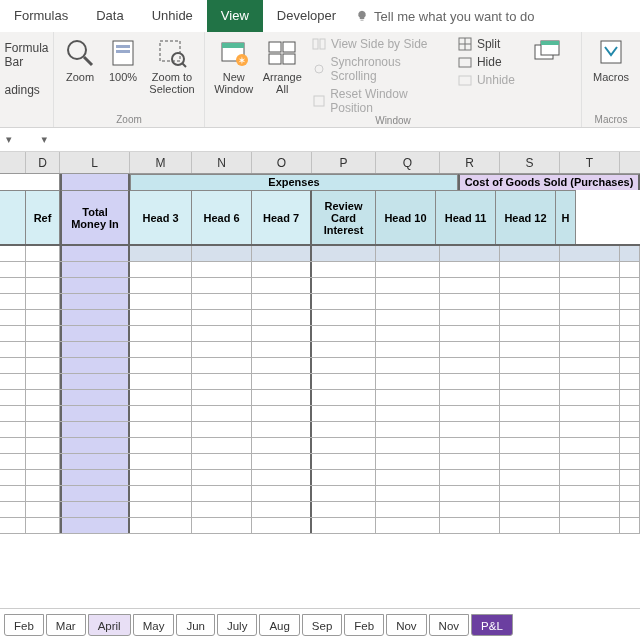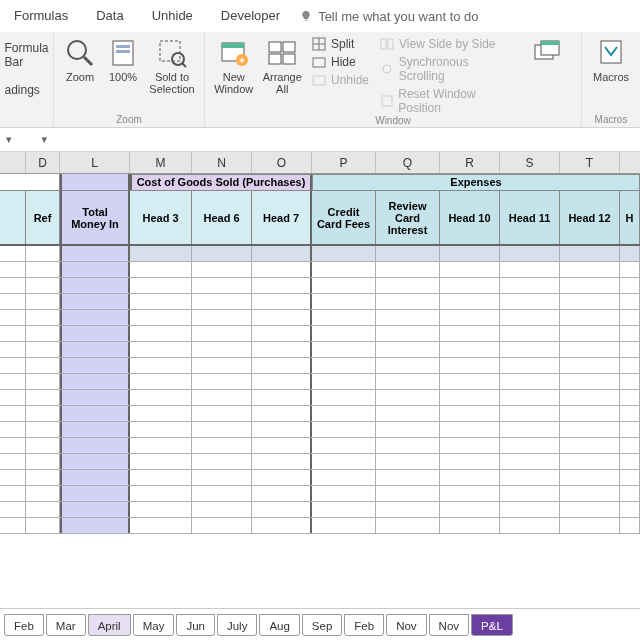--- a/index.html
+++ b/index.html
@@ -43,20 +43,21 @@
 .thick-r{border-right:2px solid #666}
 .thick-l{border-left:2px solid #666}
 </style>
 </head>
 <body>
 
 <div class="ribbon-tabs">
   <div class="rtab">Formulas</div>
   <div class="rtab">Data</div>
   <div class="rtab">Unhide</div>
+  <div class="rtab active">View</div>
   <div class="rtab">Developer</div>
   <div class="tell-me">
     <svg class="bulb" viewBox="0 0 16 16">
         <path fill="#888" d="M8 1a5 5 0 00-3 9v2h6v-2a5 5 0 00-3-9zm-2 12h4v1H6z"></path>
       </svg>
     <span>Tell me what you want to do</span>
   </div>
 </div>
 
 <div class="ribbon-body">
@@ -87,21 +88,21 @@
             <rect x="9" y="13" width="14" height="3" fill="#9ac"></rect>
           </svg>
         <div class="lbl">100%</div>
       </div>
       <div class="big" style="width:52px">
         <svg class="icon32" viewBox="0 0 32 32">
             <rect x="4" y="4" width="20" height="20" fill="none" stroke="#555" stroke-dasharray="3 2"></rect>
             <circle cx="22" cy="22" r="6" fill="none" stroke="#555" stroke-width="2"></circle>
             <line x1="26" y1="26" x2="30" y2="30" stroke="#555" stroke-width="2"></line>
           </svg>
-        <div class="lbl">Sold to Selection</div>
+        <div class="lbl">Zoom to Selection</div>
       </div>
     </div>
     <div class="gname">Zoom</div>
   </div>
   <div class="rgroup" style="flex:1">
     <div class="row">
       <div class="big" style="width:48px">
         <svg class="icon32" viewBox="0 0 32 32">
             <rect x="4" y="6" width="22" height="18" fill="#fff" stroke="#555"></rect>
             <rect x="4" y="6" width="22" height="5" fill="#5b9"></rect>
@@ -111,20 +112,41 @@
         <div class="lbl">New Window</div>
       </div>
       <div class="big" style="width:48px">
         <svg class="icon32" viewBox="0 0 32 32">
             <rect x="3" y="5" width="12" height="10" fill="#fff" stroke="#555"></rect>
             <rect x="17" y="5" width="12" height="10" fill="#fff" stroke="#555"></rect>
             <rect x="3" y="17" width="12" height="10" fill="#fff" stroke="#555"></rect>
             <rect x="17" y="17" width="12" height="10" fill="#fff" stroke="#555"></rect>
           </svg>
         <div class="lbl">Arrange All</div>
+      </div>
+      <div class="chklist d" style="padding-top:2px">
+        <div class="chk d">
+            <svg width="14" height="14">
+              <rect x="1" y="2" width="5" height="10" fill="none" stroke="#ccc"></rect>
+              <rect x="8" y="2" width="5" height="10" fill="none" stroke="#ccc"></rect>
+            </svg>
+            <span>View Side by Side</span>
+          </div>
+        <div class="chk d">
+            <svg width="14" height="14">
+              <path d="M3 7a4 4 0 018 0M11 7a4 4 0 01-8 0" fill="none" stroke="#ccc"></path>
+            </svg>
+            <span>Synchronous Scrolling</span>
+          </div>
+        <div class="chk d">
+            <svg width="14" height="14">
+              <rect x="2" y="2" width="10" height="10" fill="none" stroke="#ccc"></rect>
+            </svg>
+            <span>Reset Window Position</span>
+          </div>
       </div>
       <div class="chklist" style="padding-top:2px">
         <div class="chk">
             <svg width="14" height="14">
               <rect x="1" y="1" width="12" height="12" fill="none" stroke="#777"></rect>
               <line x1="7" y1="1" x2="7" y2="13" stroke="#777"></line>
               <line x1="1" y1="7" x2="13" y2="7" stroke="#777"></line>
             </svg>
             <span>Split</span>
           </div>
@@ -134,41 +156,20 @@
             </svg>
             <span>Hide</span>
           </div>
         <div class="chk d">
             <svg width="14" height="14">
               <rect x="1" y="3" width="12" height="9" fill="none" stroke="#ccc"></rect>
             </svg>
             <span>Unhide</span>
           </div>
       </div>
-      <div class="chklist d" style="padding-top:2px">
-        <div class="chk d">
-            <svg width="14" height="14">
-              <rect x="1" y="2" width="5" height="10" fill="none" stroke="#ccc"></rect>
-              <rect x="8" y="2" width="5" height="10" fill="none" stroke="#ccc"></rect>
-            </svg>
-            <span>View Side by Side</span>
-          </div>
-        <div class="chk d">
-            <svg width="14" height="14">
-              <path d="M3 7a4 4 0 018 0M11 7a4 4 0 01-8 0" fill="none" stroke="#ccc"></path>
-            </svg>
-            <span>Synchronous Scrolling</span>
-          </div>
-        <div class="chk d">
-            <svg width="14" height="14">
-              <rect x="2" y="2" width="10" height="10" fill="none" stroke="#ccc"></rect>
-            </svg>
-            <span>Reset Window Position</span>
-          </div>
-      </div>
       <div class="big" style="width:56px">
         <svg class="icon32" viewBox="0 0 32 32">
             <rect x="3" y="8" width="18" height="14" fill="#fff" stroke="#555"></rect>
             <rect x="9" y="4" width="18" height="14" fill="#fff" stroke="#555"></rect>
             <rect x="9" y="4" width="18" height="4" fill="#5b9"></rect>
           </svg>
       </div>
     </div>
     <div class="gname">Window</div>
   </div>
@@ -203,31 +204,30 @@
     <div class="ch" style="width:64px">Q</div>
     <div class="ch" style="width:60px">R</div>
     <div class="ch" style="width:60px">S</div>
     <div class="ch" style="width:60px">T</div>
   </div>
 
   <div style="display:flex">
     <div style="width:26px;height:16px"></div>
     <div style="width:34px;height:16px;border-right:1px solid #888"></div>
     <div style="width:70px;height:16px" class="c-blue thick-r thick-l"></div>
+    <div class="sec" style="width:328px;background:#c6e6ee">Expenses</div>
     <div class="sec thick-l" style="width:182px;background:#e0d0f0;border-right:2px solid #666">Cost of Goods Sold (Purchases)</div>
-    <div class="sec" style="width:328px;background:#c6e6ee">Expenses</div>
   </div>
   <div class="hdrblock" style="height:56px">
     <div class="hc c-lblue" style="width:26px"></div>
     <div class="hc c-lblue" style="width:34px">Ref</div>
     <div class="hc c-blue thick-r thick-l" style="width:70px">Total Money In</div>
     <div class="hc c-lblue" style="width:62px">Head 3</div>
     <div class="hc c-lblue" style="width:60px">Head 6</div>
     <div class="hc c-lblue thick-r" style="width:60px">Head 7</div>
-    <div class="hc c-lblue2" style="width:64px">Credit Card Fees</div>
     <div class="hc c-lblue2" style="width:64px">Review Card Interest</div>
     <div class="hc c-lblue2" style="width:60px">Head 10</div>
     <div class="hc c-lblue2" style="width:60px">Head 11</div>
     <div class="hc c-lblue2" style="width:60px">Head 12</div>
     <div class="hc c-lblue2" style="width:20px">H</div>
   </div>
 
   <div class="rows" id="rows">
       <div class="drow">
         <div class="dc" style="width: 26px;"></div>

